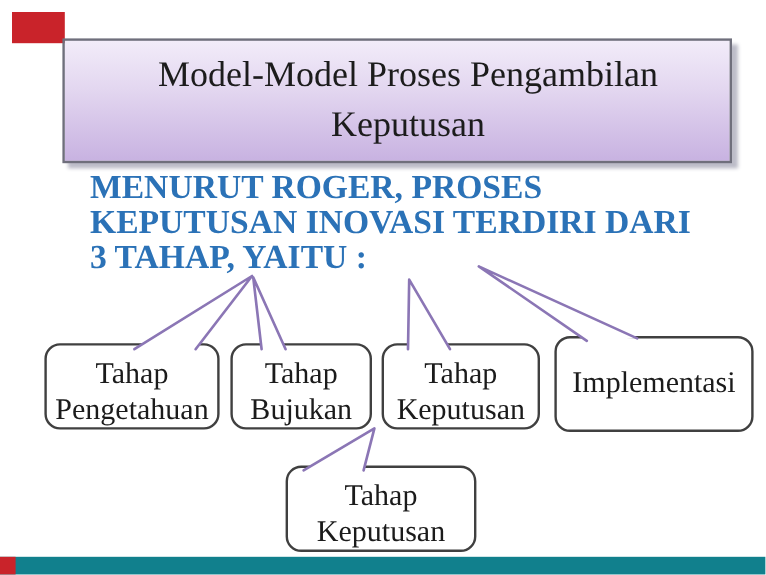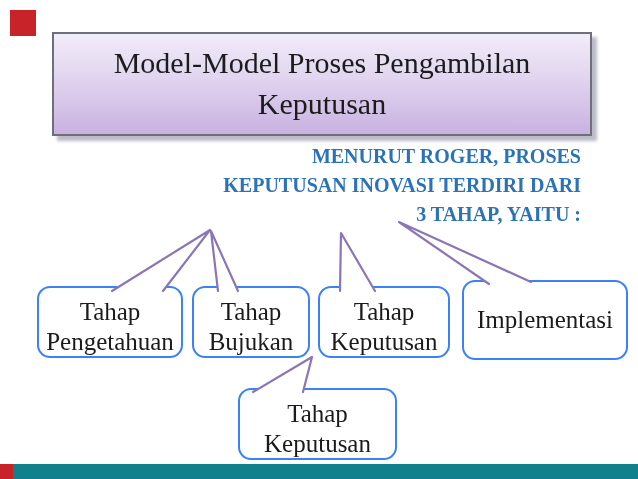--- a/index.html
+++ b/index.html
@@ -1,38 +1,38 @@
 <!DOCTYPE html>
 <html><head>
 <meta charset="utf-8">
 <style>
   html,body{margin:0;padding:0;background:#fff;}
   .slide{
     position:relative;width:638px;height:479px;background:#ffffff;overflow:hidden;
     font-family:"Liberation Serif", serif;
   }
-  .abs{position:absolute;}
+  .abs{position:absolute;padding-left:18px;}
   
   .red-marker{left:10px;top:10px;width:26px;height:26px;background:#c9232a;}
   
   .title-box{
     left:52px;top:32px;width:536px;height:92px;
     border:2px solid #6f6f7c;
     background:linear-gradient(180deg,#f2ecf9 0%,#e3d7f0 40%,#c8b2e1 100%);
     box-shadow:5px 5px 3px #bcbcc8;
     text-align:center;padding-top:8px;box-sizing:content-box;
   }
   .title-line{font-size:30px;line-height:41px;color:#1c1c1c;white-space:nowrap;}
   
-  .heading{left:57px;top:142px;width:524px;text-align:right;
-    font-weight:bold;font-size:20px;line-height:29px;color:#2b72b7;}
+  .heading{left:57px;top:142px;width:524px;text-align:left;
+    font-weight:bold;font-size:28px;line-height:29px;color:#2b72b7;}
   .heading div{white-space:nowrap;}
   
   .stage{
-    position:absolute;background:#ffffff;border:2px solid #3b82f6;border-radius:13px;
+    position:absolute;background:#ffffff;border:2px solid #404040;border-radius:13px;
     text-align:center;color:#1b1b1b;box-sizing:content-box;
   }
   .stage-line{font-size:25px;line-height:30px;white-space:nowrap;}
   .s1{left:37px;top:286px;width:142px;height:59px;padding-top:9px;}
   .s2{left:192px;top:286px;width:114px;height:59px;padding-top:9px;}
   .s3{left:318px;top:286px;width:128px;height:59px;padding-top:9px;}
   .s4{left:462px;top:280px;width:162px;height:76px;}
   .s4 .stage-line{line-height:76px;text-align:center;}
   .s5{left:238px;top:388px;width:155px;height:59px;padding-top:9px;}
   

